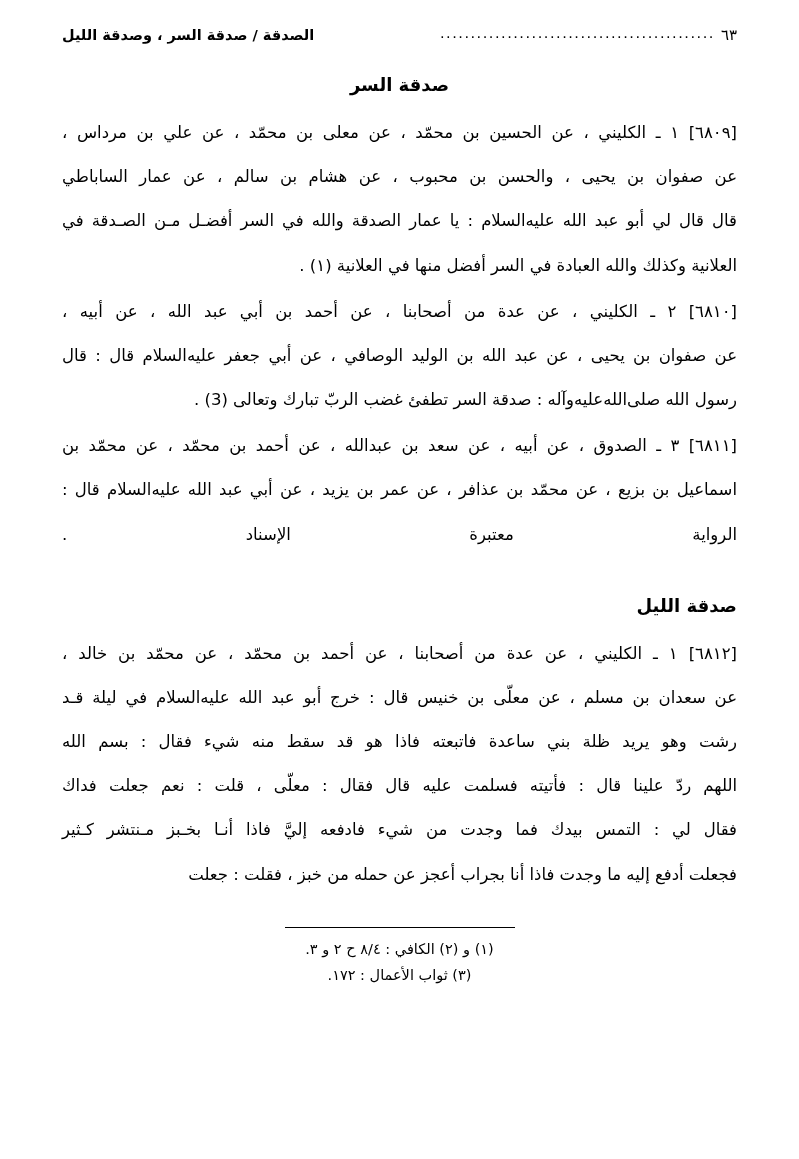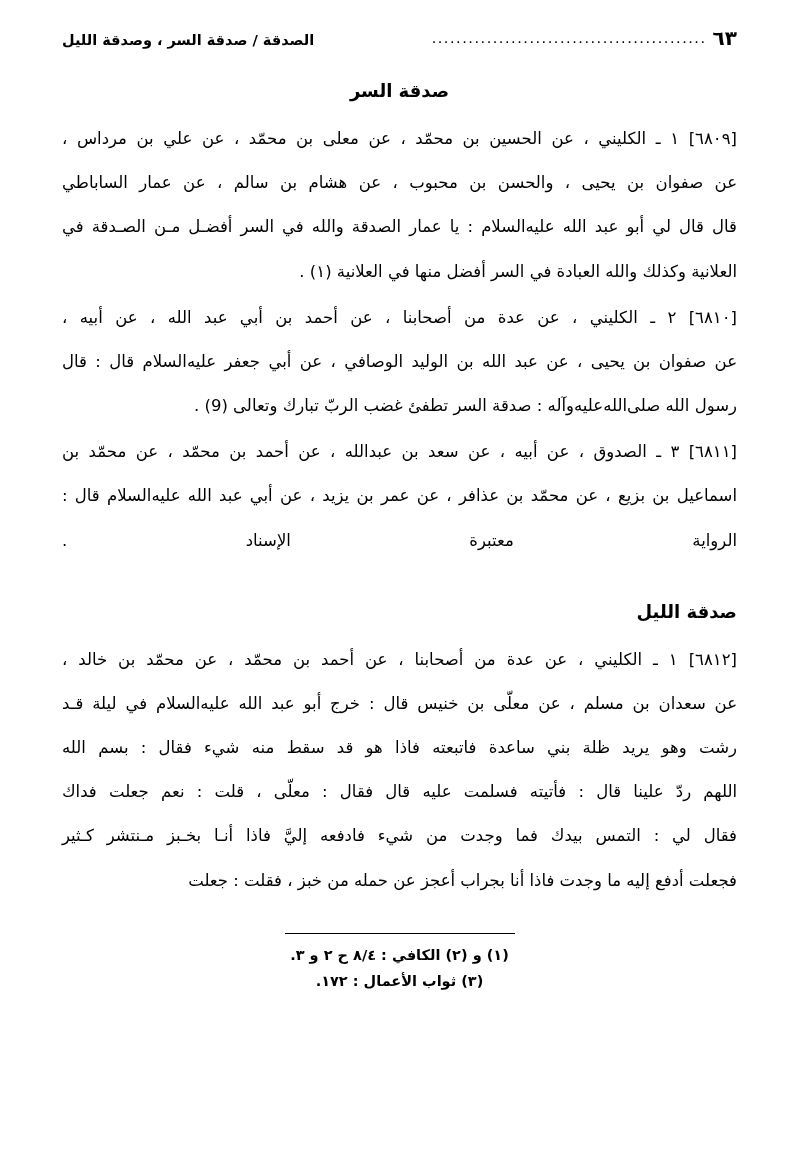--- a/index.html
+++ b/index.html
@@ -44,22 +44,22 @@
     overflow: hidden;
     margin: 0 6px;
     font-size: 14.5px;
     letter-spacing: 1.5px;
     color: #000;
     line-height: 1;
     position: relative;
     top: -2px;
   }
   .header-pagenum {
-    font-weight: bold;
-    font-size: 20px;
+    font-weight: normal;
+    font-size: 15px;
     direction: rtl;
   }
 
   
   .section-title {
     text-align: center;
     font-weight: bold;
     font-size: 18px;
     margin: 18px 0 22px 0;
   }
@@ -86,25 +86,24 @@
   }
   .note-line {
     text-align: center;
     font-size: 16.5px;
     margin: 2px 0 0 0;
   }
 
   
   .footnotes {
     position: absolute;
-    bottom: 16px;
+    bottom: 22px;
     right: 62px;
     left: 62px;
     direction: rtl;
-    font-weight: bold;
   }
   .footnote-rule {
     width: 230px;
     height: 1px;
     background: #000;
     margin: 0 auto 9px auto;
   }
   .footnote {
     text-align: center;
     font-size: 14.5px;
@@ -128,21 +127,21 @@
   <div class="hadith">
     <p>[٦٨٠٩]    ١ ـ الكليني ، عن الحسين بن محمّد ، عن معلى بن محمّد ، عن علي بن مرداس ،</p>
     <p>عن صفوان بن يحيى ، والحسن بن محبوب ، عن هشام بن سالم ، عن عمار الساباطي</p>
     <p>قال قال لي أبو عبد الله عليه‌السلام : يا عمار الصدقة والله في السر أفضـل مـن الصـدقة في</p>
     <p class="last-line">العلانية وكذلك والله العبادة في السر أفضل منها في العلانية (١) .</p>
   </div>
 
   <div class="hadith">
     <p>[٦٨١٠]    ٢ ـ الكليني ، عن عدة من أصحابنا ، عن أحمد بن أبي عبد الله ، عن أبيه ،</p>
     <p>عن صفوان بن يحيى ، عن عبد الله بن الوليد الوصافي ، عن أبي جعفر عليه‌السلام قال : قال</p>
-    <p class="last-line">رسول الله صلى‌الله‌عليه‌وآله : صدقة السر تطفئ غضب الربّ تبارك وتعالى (9) .</p>
+    <p class="last-line">رسول الله صلى‌الله‌عليه‌وآله : صدقة السر تطفئ غضب الربّ تبارك وتعالى (3) .</p>
   </div>
 
   <div class="hadith">
     <p>[٦٨١١]    ٣ ـ الصدوق ، عن أبيه ، عن سعد بن عبدالله ، عن أحمد بن محمّد ، عن محمّد بن</p>
     <p>اسماعيل بن بزيع ، عن محمّد بن عذافر ، عن عمر بن يزيد ، عن أبي عبد الله عليه‌السلام قال :</p>
     <p class="note-line">الرواية معتبرة الإسناد .</p>
   </div>
 
   <h2 class="section-title second">صدقة الليل</h2>
 

